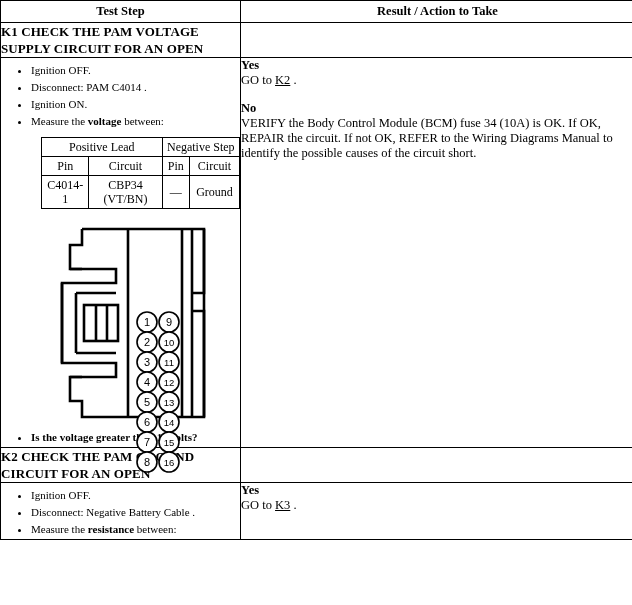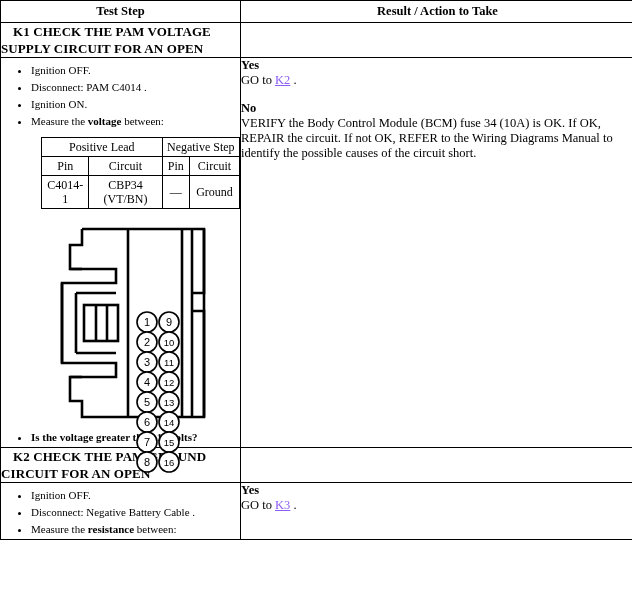--- a/index.html
+++ b/index.html
@@ -48,36 +48,36 @@
   }
 
   .step-title {
     font-weight: bold;
     font-size: 13px;
     line-height: 17px;
     padding: 2px 4px 2px 6px;
     text-transform: none;
     letter-spacing: 0.1px;
   }
-  .step-title .indent { padding-left: 12px; }
+  .step-title .indent { padding-left: 0; }
 
   .result-cell {
     padding: 6px 8px 4px 6px;
     font-size: 12.5px;
     line-height: 15px;
   }
   .result-cell .lbl {
     font-weight: bold;
     display: block;
   }
   .result-cell .body { display: block; }
   .result-cell .gap { display: block; height: 13px; }
 
   a.xref {
-    color: #8b5cf6;
+    color: #000000;
     text-decoration: underline;
   }
 
   ul.steps {
     margin: 4px 0 2px 0;
     padding-left: 30px;
     list-style-type: disc;
     font-size: 11px;
     line-height: 16px;
   }

